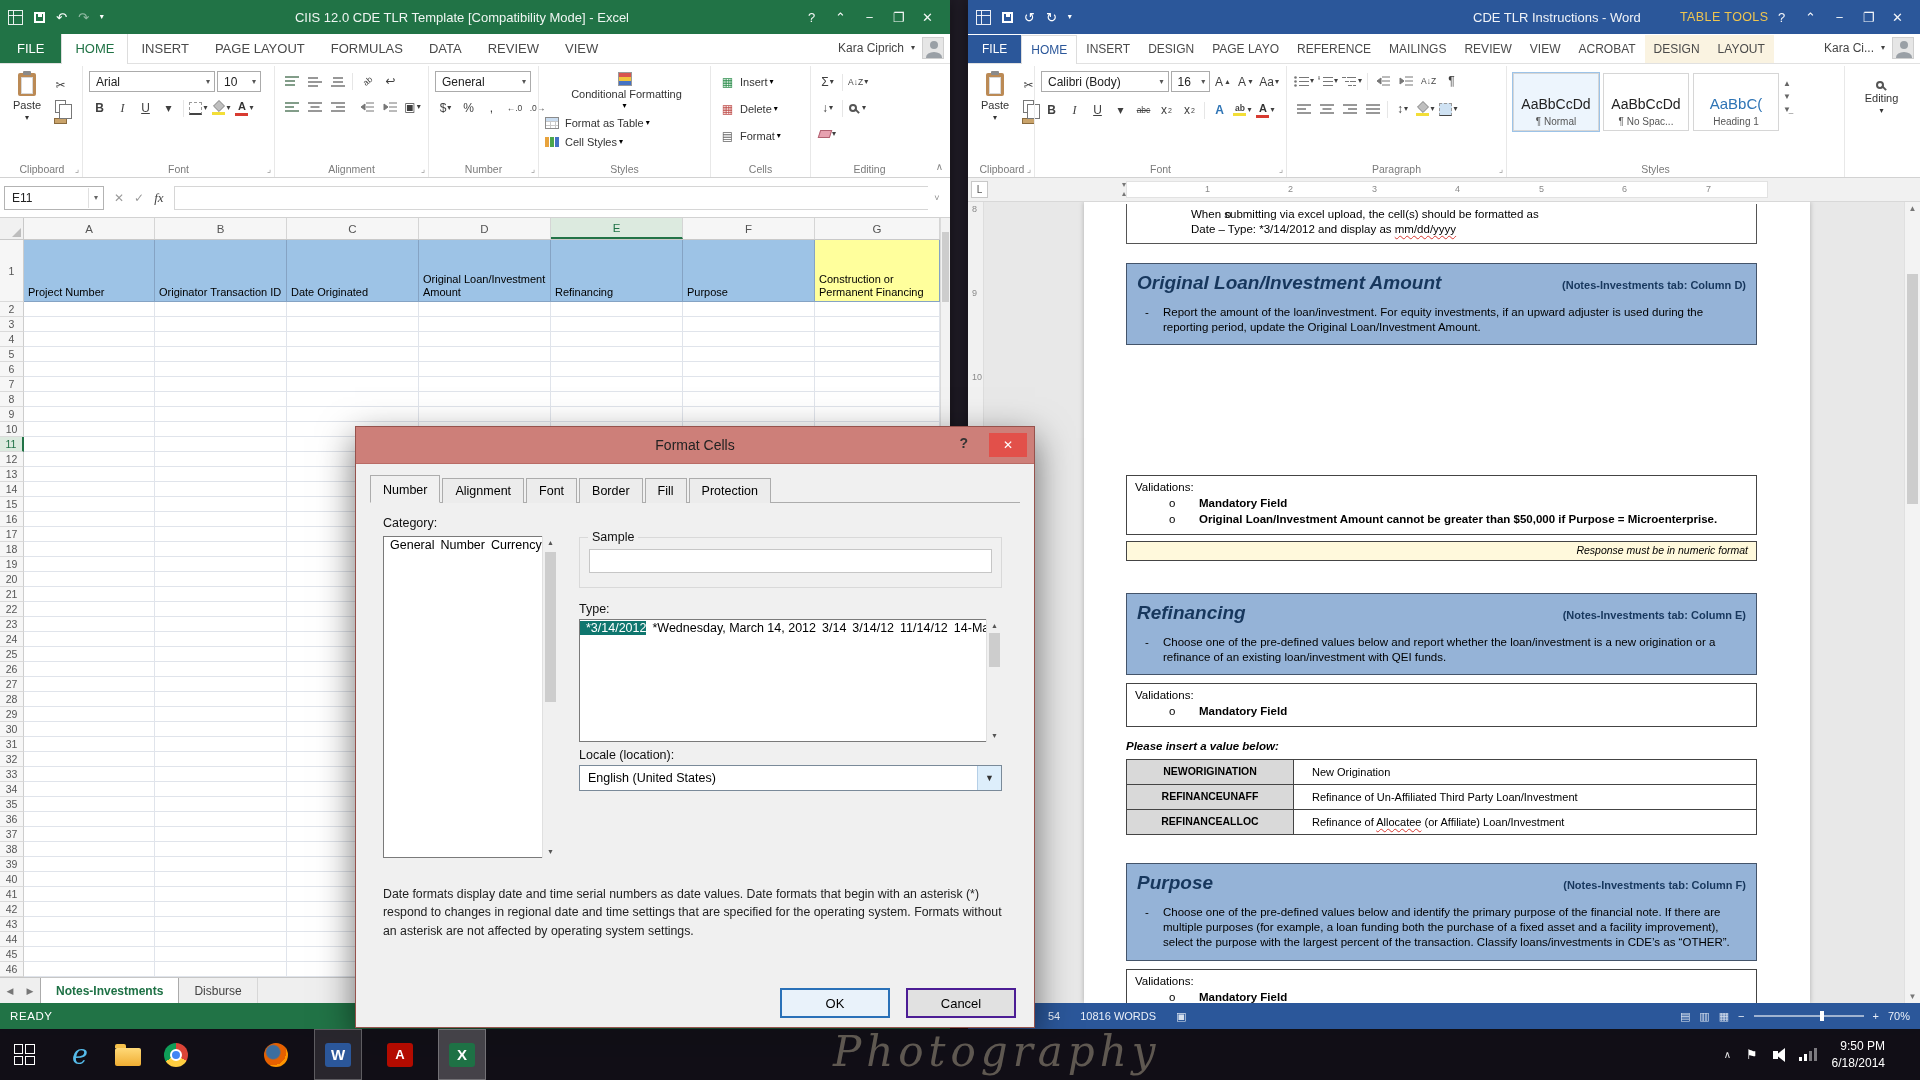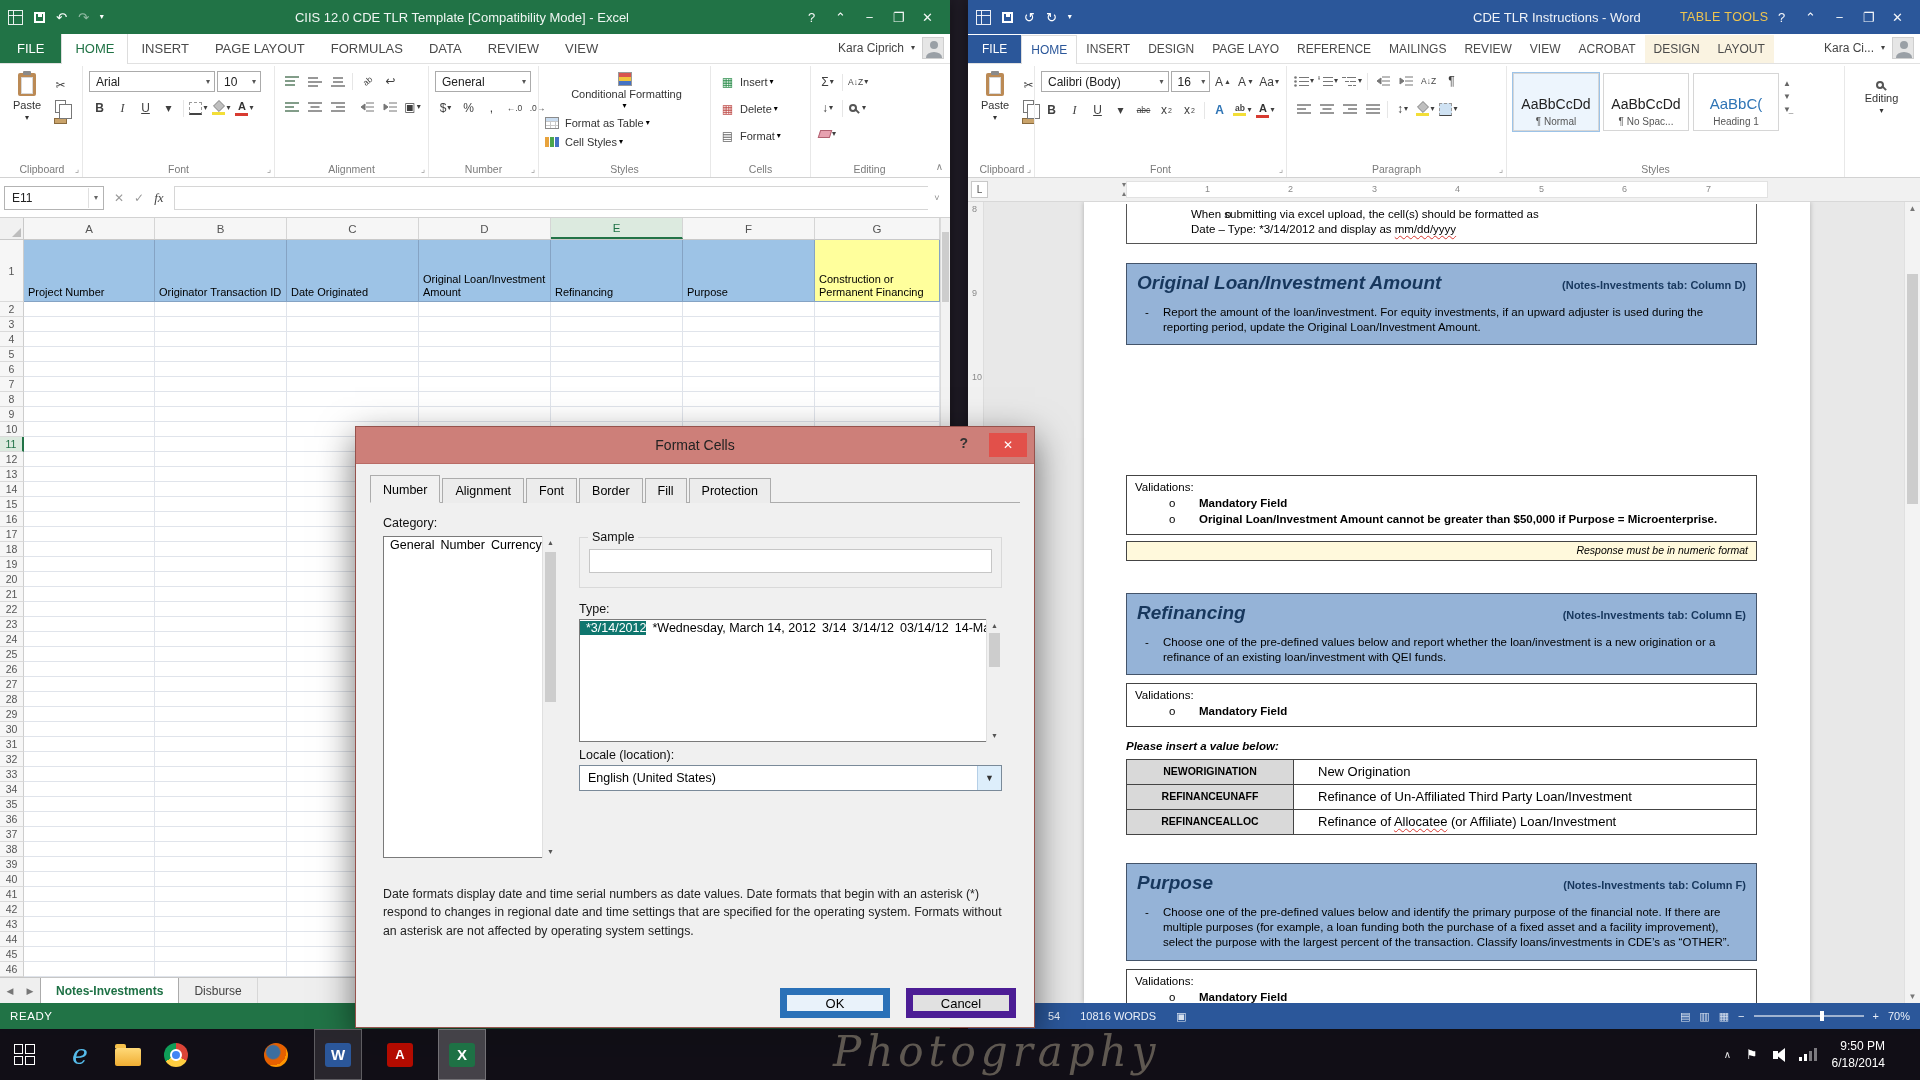--- a/index.html
+++ b/index.html
@@ -156,21 +156,21 @@
   .sh-body{margin-top:9px;position:relative;padding-left:26px;}
   .sh-body::before{content:"-";position:absolute;left:8px;}
   .valbox{border:1px solid #444;padding:4px 8px 7px;background:#fff;}
   .v-item{position:relative;padding-left:64px;font-weight:700;margin-top:1px;}
   .v-item::before{content:"o";position:absolute;left:34px;font-weight:400;}
   .notebar{border:1px solid #444;background:#FFF9DC;text-align:right;font-style:italic;font-size:10.5px;padding:2px 8px;margin-top:6px;}
   .inslabel{font-weight:700;font-style:italic;margin-top:12px;}
   .vtable{width:100%;border-collapse:collapse;margin-top:5px;}
   .vtable td{border:1px solid #444;height:25px;}
   .vtable td.code{width:167px;background:#D9D9D9;font-weight:700;font-size:10.5px;text-align:center;}
-  .vtable td.desc{padding-left:24px;font-size:13px;}
+  .vtable td.desc{padding-left:18px;font-size:11px;}
   .mt-sec1{margin-top:19px;}
   .mt-val0{margin-top:130px;}
   .mt-sec2{margin-top:32px;}
   .mt-val{margin-top:8px;}
   .mt-sec3{margin-top:28px;}
   .wscroll{position:absolute;right:0;top:0;bottom:0;width:16px;background:#F3F3F3;border-left:1px solid #E0E0E0;font-size:8px;color:#777;text-align:center;}
   .wthumb{position:absolute;left:2px;right:2px;top:72px;height:230px;background:#CDCDCD;}
   .wsup{position:absolute;top:2px;left:0;right:0;}
   .wsdn{position:absolute;bottom:2px;left:0;right:0;}
   .wsbar{height:26px;background:#2B579A;color:#E9EFF8;font-size:11px;display:flex;align-items:center;gap:20px;padding-left:80px;}
@@ -199,21 +199,21 @@
   .lscroll{position:absolute;top:0;bottom:0;right:0;width:16px;background:#F0F0F0;border-left:1px solid #E0E0E0;font-size:7px;color:#555;text-align:center;}
   .lsup{position:absolute;top:3px;left:0;right:0;}
   .lsdn{position:absolute;bottom:3px;left:0;right:0;}
   .lthumb{position:absolute;left:2px;right:2px;background:#CDCDCD;}
   .sampleset{position:absolute;left:223px;top:66px;width:423px;height:58px;border:1px solid #D9D9D9;}
   .sampleset legend{font-size:12.5px;margin-left:8px;padding:0 4px;color:#111;}
   .sample-box{margin:5px 9px;height:24px;background:#fff;border:1px solid #C6C6C6;}
   .dcombo{position:absolute;left:223px;top:301px;width:423px;height:26px;background:#fff;border:1px solid #7A8A99;display:flex;align-items:center;padding-left:8px;font-size:12.5px;}
   .dcombo .dd{margin-left:auto;width:24px;height:100%;background:#DDEEFB;border-left:1px solid #B5CFE7;display:flex;align-items:center;justify-content:center;font-size:9px;color:#333;}
   .ddesc{position:absolute;left:27px;top:421px;width:632px;font-size:12.3px;color:#222;line-height:1.5;}
-  .dbtn{position:absolute;top:524px;width:110px;height:30px;background:#E1E1E1;border:7px solid #4c1d95;font-size:13px;display:flex;align-items:center;justify-content:center;color:#000;}
+  .dbtn{position:absolute;top:524px;width:110px;height:30px;background:#E1E1E1;border:2px solid #4c1d95;font-size:13px;display:flex;align-items:center;justify-content:center;color:#000;}
   #dlg-ok{left:424px;background:#E9F2FA;border-color:#2A71B8;}
   #dlg-cancel{left:550px;}
 
   
   #taskbar{position:absolute;left:0;top:1029px;width:1920px;height:51px;background:rgba(17,14,22,.97);display:flex;align-items:stretch;z-index:40;}
   .watermark{position:absolute;left:833px;top:-2px;font-family:"DejaVu Serif",serif;font-style:italic;font-size:42px;letter-spacing:5px;color:rgba(212,199,170,.40);pointer-events:none;z-index:0;white-space:nowrap;}
   .tb-slot{width:48px;display:flex;align-items:center;justify-content:center;position:relative;z-index:1;}
   .tb-slot.open{background:rgba(255,255,255,.10);box-shadow:inset 0 0 0 1px rgba(255,255,255,.25);}
   .tb-slot.fg{background:rgba(255,255,255,.22);}
   .gap-s{margin-left:8px;}.gap-m{margin-left:14px;}.gap-l{margin-left:52px;}
@@ -1225,21 +1225,21 @@
         <span class="lthumb" style="top:16px;height:150px;"></span>
         <span class="lsdn">▼</span>
       </div>
 
       <fieldset class="sampleset">
         <legend>Sample</legend>
         <div class="sample-box"></div>
       </fieldset>
 
       <span class="dlbl" style="left:223px;top:138px;">Type:</span>
-      <div class="dlist" id="type-list"><span class="litem selected">*3/14/2012</span><span class="litem">*Wednesday, March 14, 2012</span><span class="litem">3/14</span><span class="litem">3/14/12</span><span class="litem">03/14/12</span><span class="litem">14-Mar</span><span class="litem">14-Mar-12</span></div>
+      <div class="dlist" id="type-list"><span class="litem selected">*3/14/2012</span><span class="litem">*Wednesday, March 14, 2012</span><span class="litem">3/14</span><span class="litem">3/14/12</span><span class="litem">11/14/12</span><span class="litem">14-Mar</span><span class="litem">14-Mar-12</span></div>
       <div class="lscroll" style="left:630px;top:155px;height:123px;position:absolute;">
         <span class="lsup">▲</span>
         <span class="lthumb" style="top:14px;height:34px;"></span>
         <span class="lsdn">▼</span>
       </div>
 
       <span class="dlbl" style="left:223px;top:284px;">Locale (location):</span>
       <div class="dcombo">
         <span>English (United States)</span>
         <span class="dd">▼</span>

